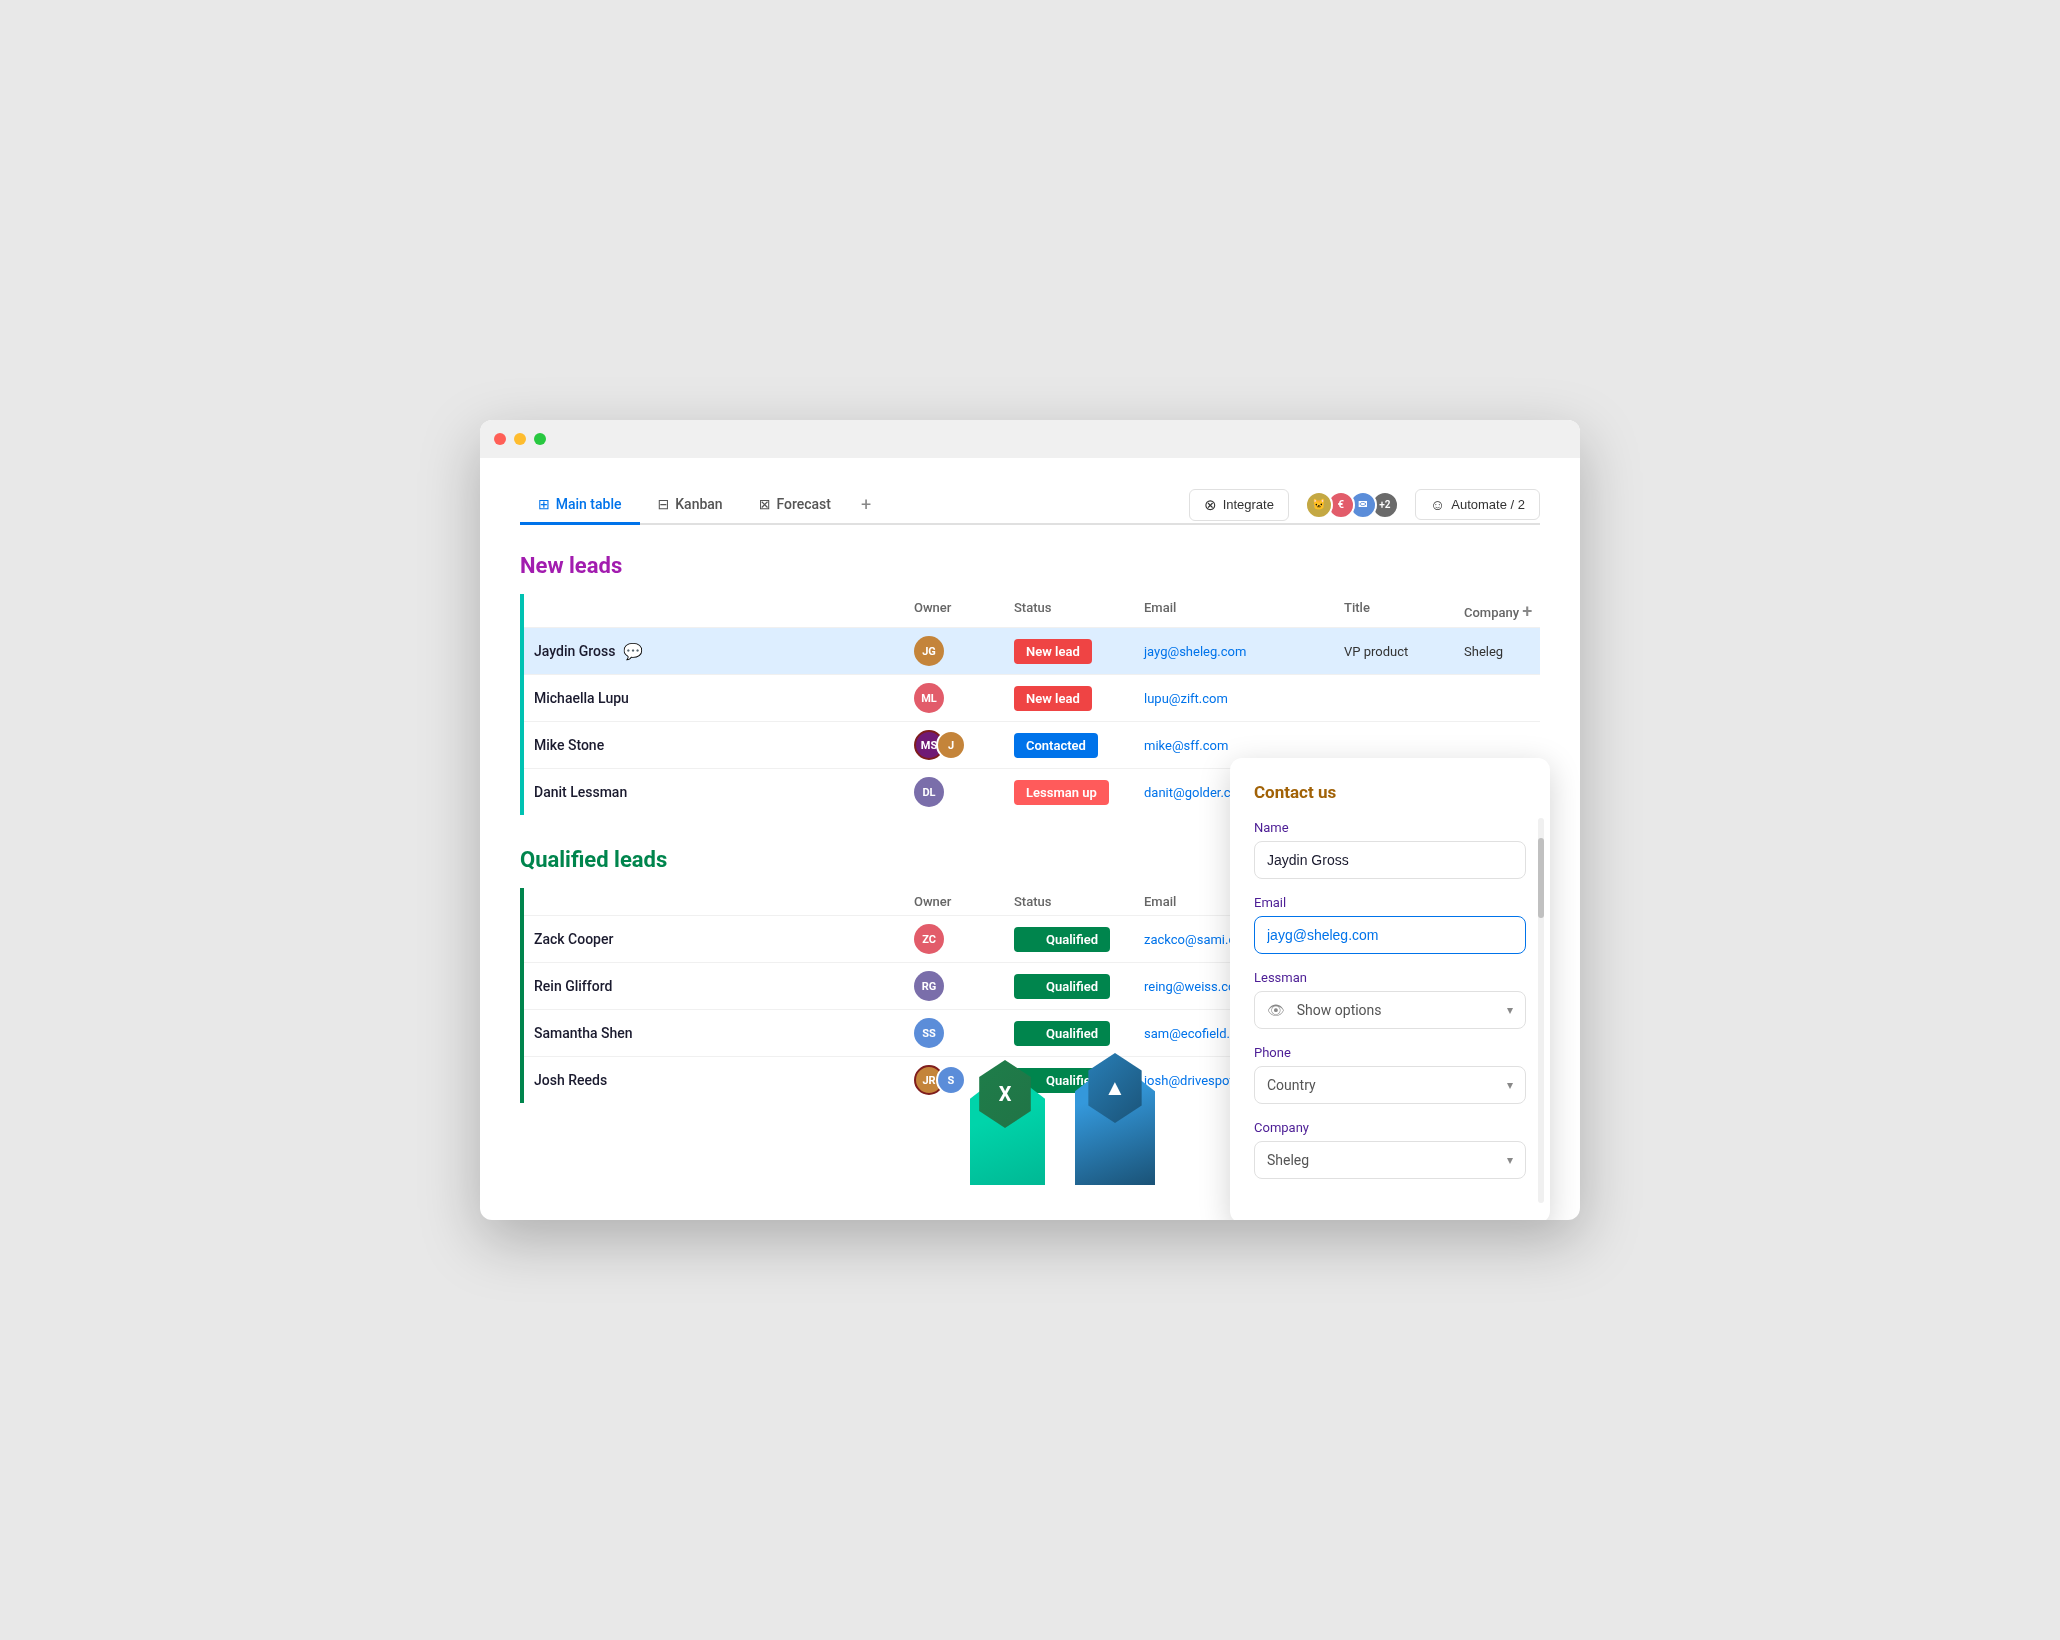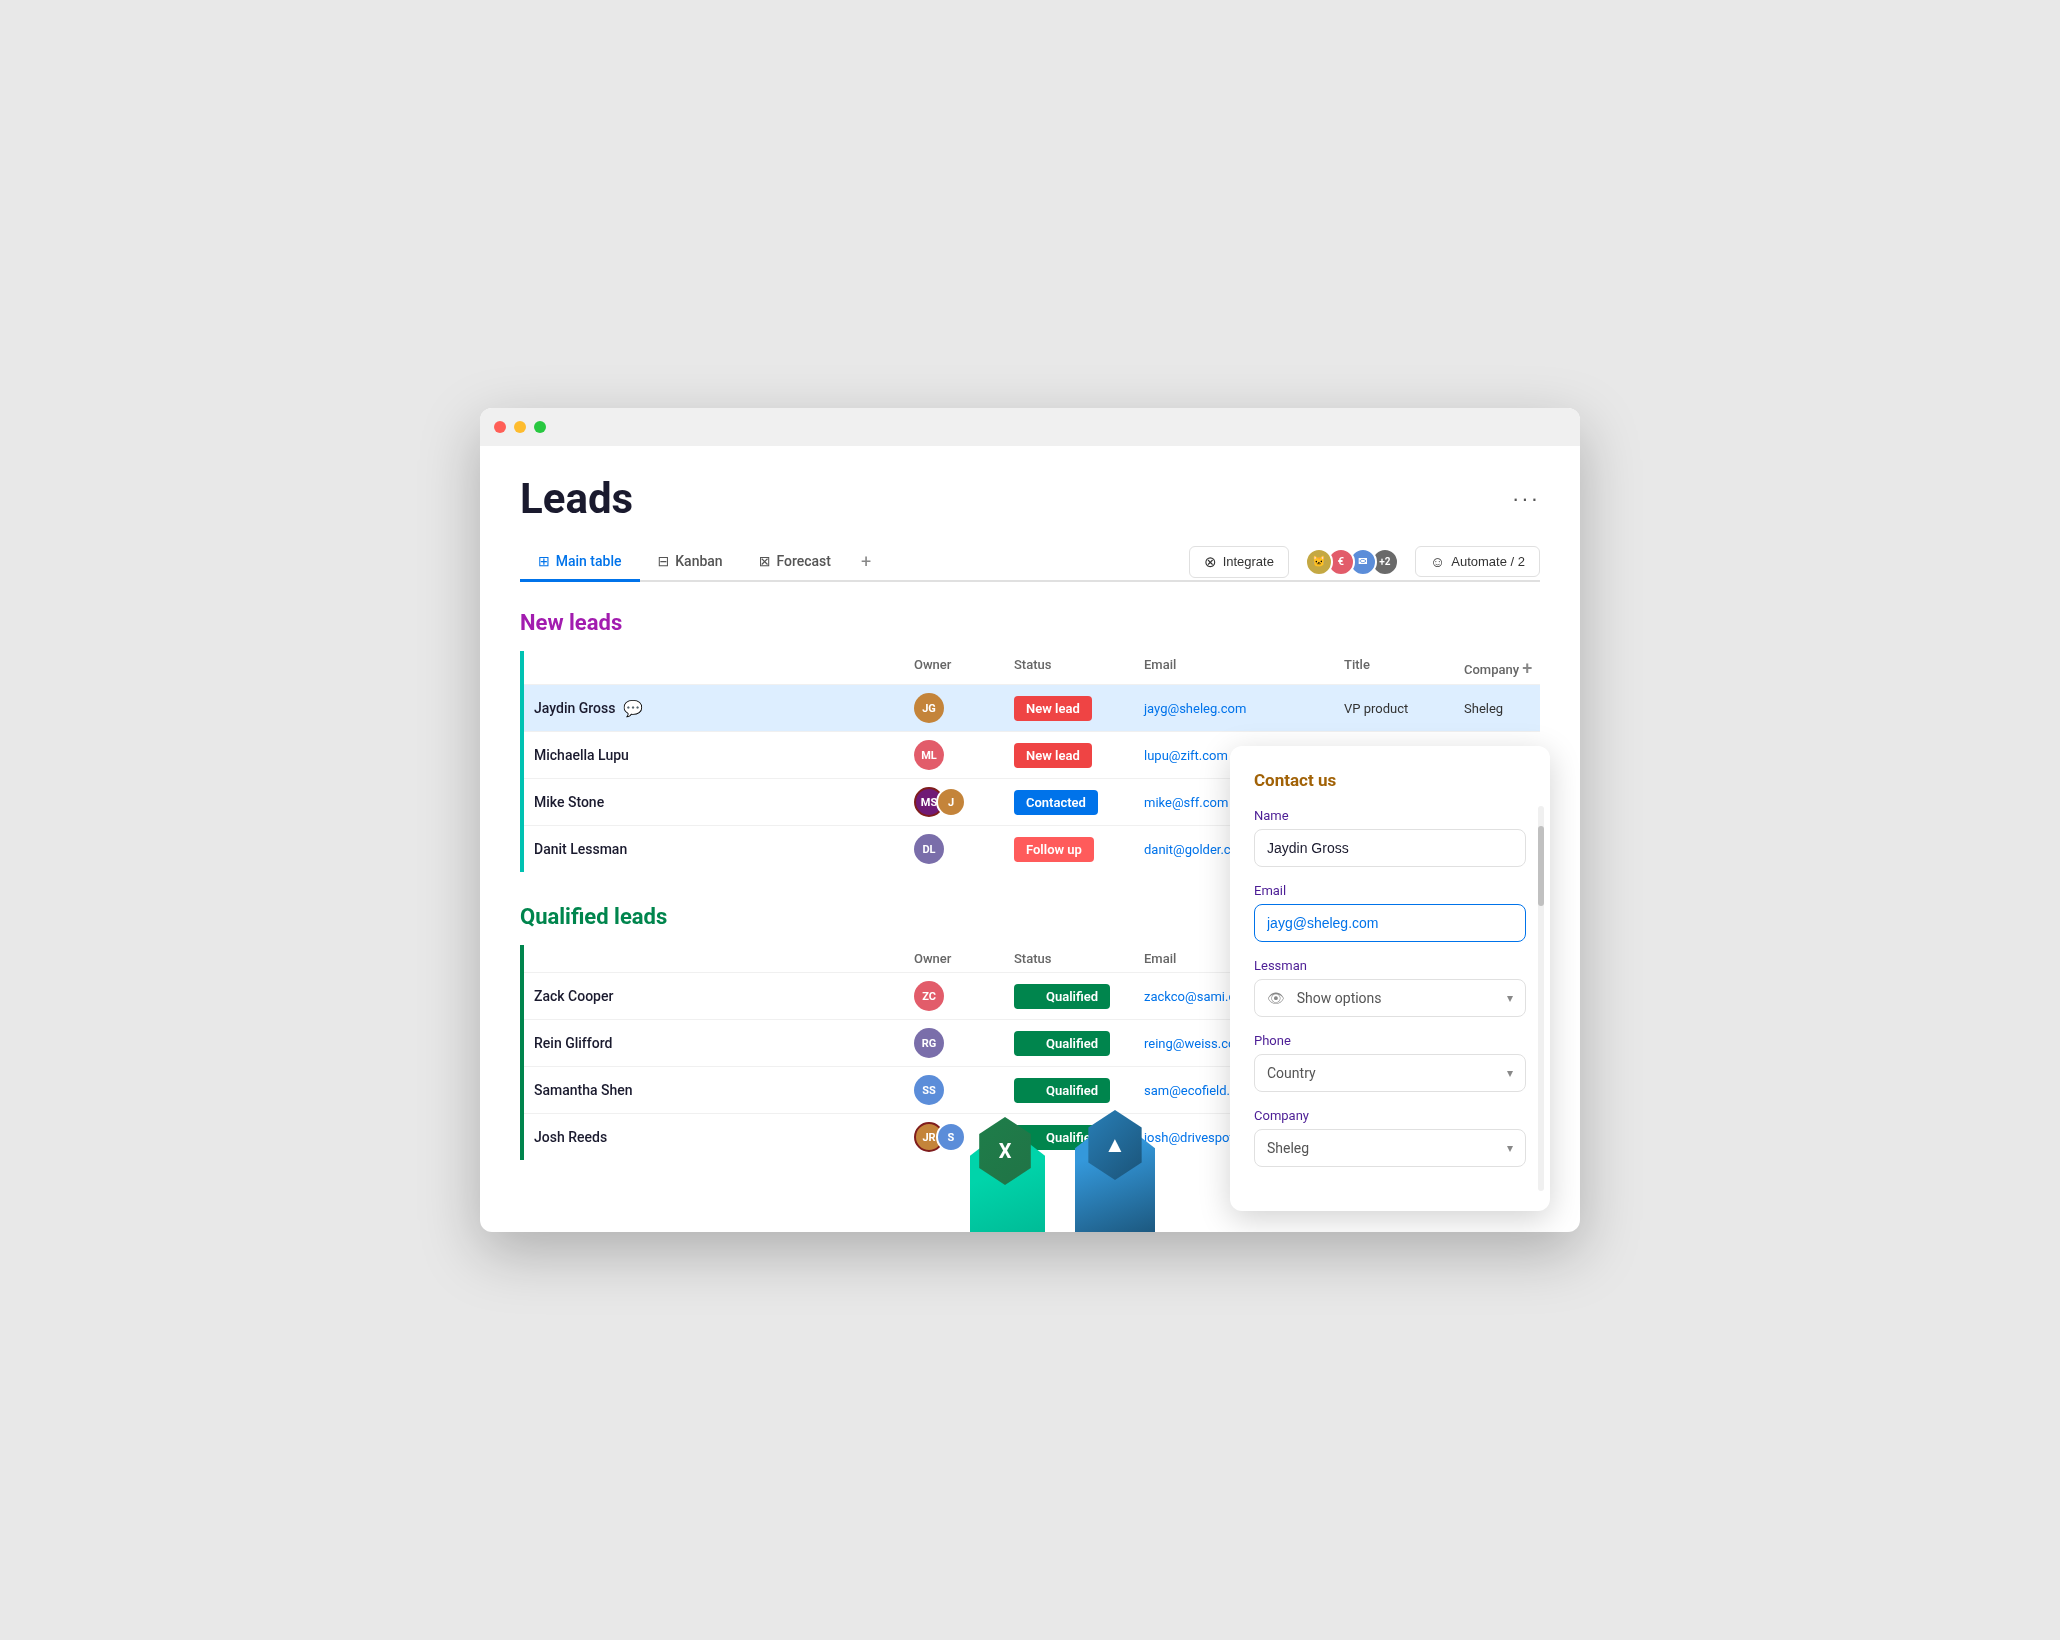--- a/index.html
+++ b/index.html
@@ -347,24 +347,20 @@
 <div class="window">
 
   <div class="titlebar">
     <div class="dot dot-red"></div>
     <div class="dot dot-yellow"></div>
     <div class="dot dot-green"></div>
   </div>
 
   <div class="content">
 
-    <div class="page-header">
-      <h1 class="page-title">Leads</h1>
-      <button class="more-btn">···</button>
-    </div>
 
     <div class="tabs">
       <div class="tab active">
         <span class="tab-icon">⊞</span>
         <span>Main table</span>
       </div>
       <div class="tab">
         <span class="tab-icon">⊟</span>
         <span>Kanban</span>
       </div>
@@ -446,21 +442,21 @@
         <div class="text-cell"></div>
         <div class="text-cell"></div>
       </div>
 
       <div class="table-row">
         <div class="row-name">Danit Lessman</div>
         <div class="owner-cell">
           <div class="owner-avatar" style="background:#7a6eaa">DL</div>
         </div>
         <div>
-          <span class="status-badge status-followup">Follow up</span>
+          <span class="status-badge status-followup">Lessman up</span>
         </div>
         <div class="email-cell">danit@golder.com</div>
         <div class="text-cell"></div>
         <div class="text-cell"></div>
       </div>
     </div>
 
     <h2 class="section-title qualified">Qualified leads</h2>
 
     <div class="table-wrapper qualified">

